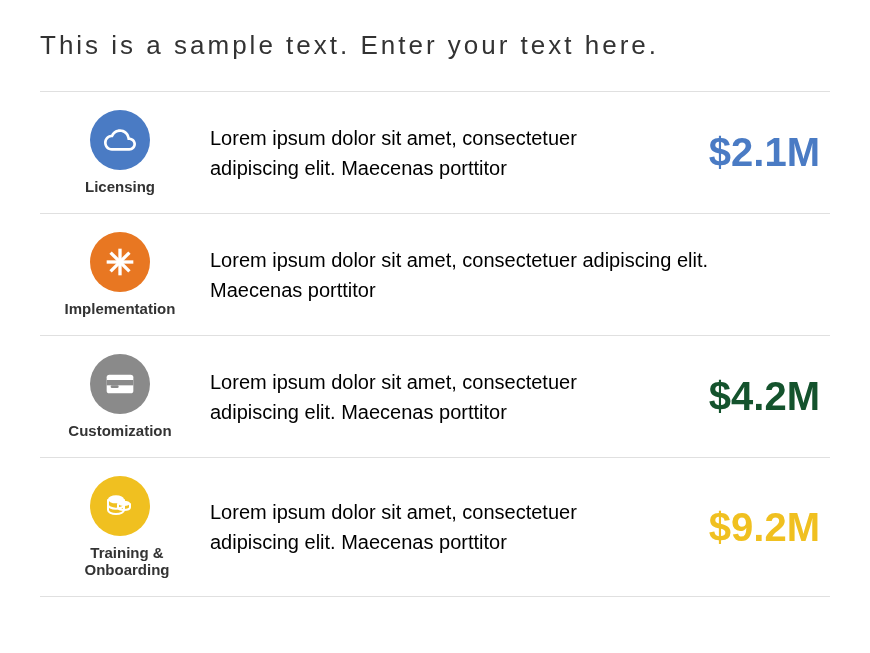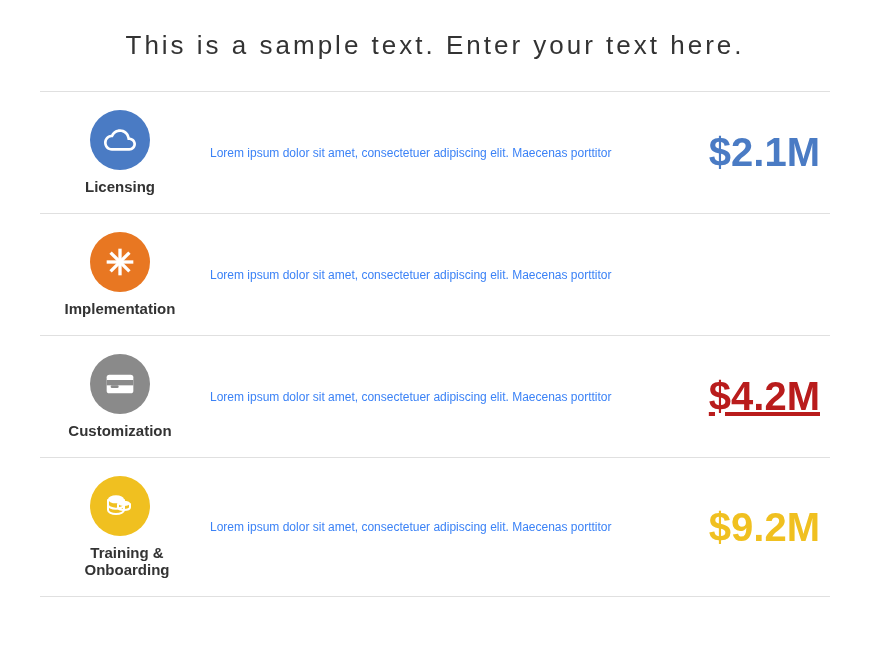--- a/index.html
+++ b/index.html
@@ -18,21 +18,21 @@
       align-items: center;
       padding: 30px 40px 20px 40px;
       overflow: hidden;
     }
 
     .header-title {
       font-size: 26px;
       font-weight: 300;
       letter-spacing: 3px;
       color: #333333;
-      text-align: center;
+      text-align: left;
       margin-bottom: 30px;
       width: 100%;
     }
 
     .items-container {
       width: 100%;
       display: flex;
       flex-direction: column;
     }
 
@@ -74,22 +74,22 @@
     .icon-label {
       font-size: 15px;
       font-weight: 700;
       color: #333333;
       text-align: center;
     }
 
     .description-section {
       flex: 1;
       padding: 0 20px;
-      font-size: 12px;
-      color: #3b82f6;
+      font-size: 20px;
+      color: #000000;
       line-height: 1.5;
     }
 
     .amount-section {
       width: 130px;
       text-align: right;
       flex-shrink: 0;
     }
 
     .amount-value {
@@ -97,21 +97,21 @@
       font-weight: 700;
     }
 
     .blue { background-color: #4a7bc4; }
     .orange { background-color: #e87722; }
     .gray { background-color: #8a8a8a; }
     .yellow { background-color: #f0c020; }
 
     .color-blue { color: #4a7bc4; }
     .color-orange { color: #e87722; }
-    .color-gray { color: #b91c1c; text-decoration: underline; }
+    .color-gray { color: #14532d; }
     .color-yellow { color: #f0c020; }
   </style>
 </head>
 <body>
 
 <h1 class="header-title">This is a sample text. Enter your text here.</h1>
 
 <div class="items-container">
 
   <div class="row-item">

